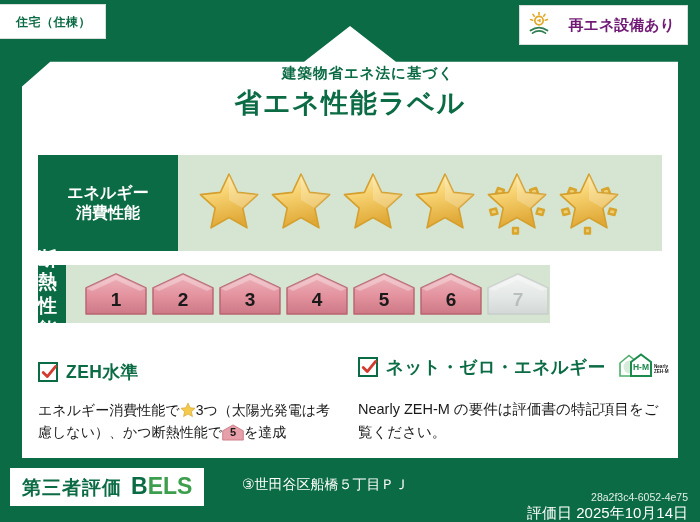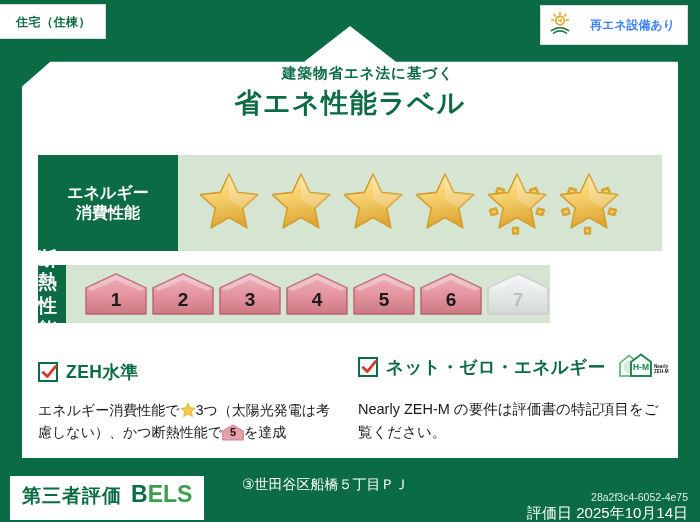--- a/index.html
+++ b/index.html
@@ -50,21 +50,21 @@
   
   .renew-badge {
     position: absolute; right: 12px; top: 5px;
     background: #ffffff;
     border: 1px solid #d7dedb;
     padding: 5px 12px 5px 8px;
     display: flex; align-items: center; gap: 7px;
     z-index: 6;
   }
   .renew-badge .txt {
-    font-size: 12px; font-weight: bold; color: #3b82f6;
+    font-size: 15px; font-weight: bold; color: #701a75;
     white-space: nowrap;
     margin-left: 8px;
   }
 
   
   .head-sub {
     position: absolute; left: 0; right: 0; top: 64px;
     text-align: center;
     font-size: 14.5px; font-weight: bold;
     color: #0b6b44; letter-spacing: 1px;
@@ -178,23 +178,23 @@
   .inline-house .ihn {
     position:absolute; left:0; right:0; bottom:0px;
     text-align:center; font-size:11px; font-weight:bold; color:#1a1a1a;
   }
 
   .zehm-logo { display:inline-block; vertical-align:-7px; margin-left:4px; }
 
   
   .footer { position: absolute; left: 0; right: 0; bottom: 0; height: 62px; z-index: 6; }
   .bels-plate {
-    position: absolute; left: 10px; top: 16px;
+    position: absolute; left: 10px; top: 8px;
     background: #ffffff;
-    padding: 5px 12px 11px 12px;
+    padding: 5px 12px 5px 12px;
     display: flex; align-items: baseline; gap: 9px;
   }
   .bels-plate .b-jp { font-size: 19px; font-weight: bold; color: #0b6b44; letter-spacing: 1px; }
   .bels-plate .b-bels { font-size: 23px; font-weight: bold; letter-spacing: 0px; }
   .bels-plate .b-bels .b1 { color: #0b6b44; }
   .bels-plate .b-bels .b2 { color: #3d9e4e; }
 
   .proj-name {
     position: absolute; left: 242px; top: 16px;
     font-size: 14px; color: #ffffff; white-space: nowrap;

